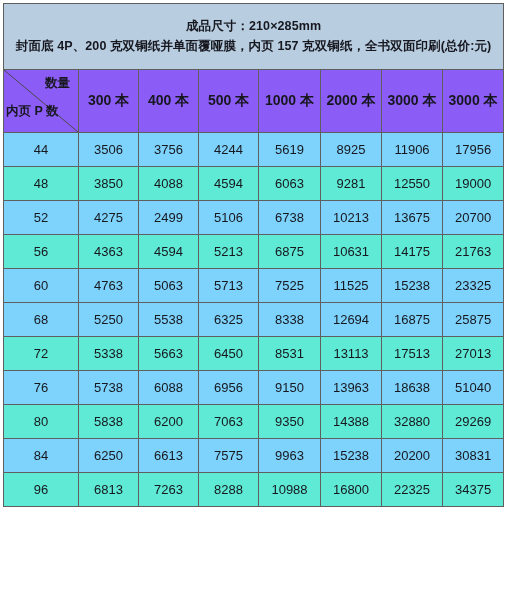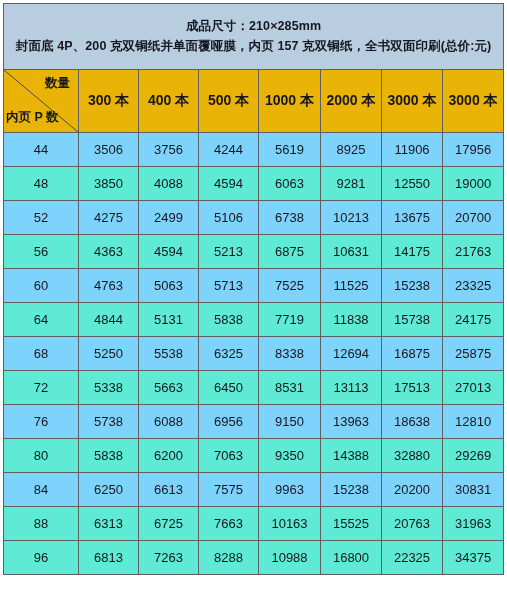--- a/index.html
+++ b/index.html
@@ -54,21 +54,21 @@
   }
   .title-line-2 {
     font-size: 12.5px;
     font-weight: bold;
     letter-spacing: .1px;
     margin-top: 1px;
   }
 
   
   tr.head-row td {
-    background: #eab308;
+    background: #8b5cf6;
     height: 62px;
     font-size: 14px;
     font-weight: bold;
     color: #17171f;
   }
 
   td.corner-cell {
     position: relative;
     padding: 0;
     overflow: hidden;
@@ -83,21 +83,21 @@
   td.corner-cell .qty-label {
     position: absolute;
     top: 5px;
     right: 8px;
     font-size: 12.5px;
     font-weight: bold;
     z-index: 2;
   }
   td.corner-cell .pages-label {
     position: absolute;
-    bottom: 6px;
+    bottom: 12px;
     left: 2px;
     font-size: 12.5px;
     font-weight: bold;
     z-index: 2;
     white-space: nowrap;
   }
 
   
   tr.data-row td {
     height: 33px;
@@ -201,30 +201,20 @@
       <tr class="data-row shaded">
         <td class="page-cell">60</td>
         <td class="num-cell">4763</td>
         <td class="num-cell">5063</td>
         <td class="num-cell">5713</td>
         <td class="num-cell">7525</td>
         <td class="num-cell">11525</td>
         <td class="num-cell">15238</td>
         <td class="num-cell">23325</td>
       </tr>
-      <tr class="data-row plain">
-        <td class="page-cell">64</td>
-        <td class="num-cell">4844</td>
-        <td class="num-cell">5131</td>
-        <td class="num-cell">5838</td>
-        <td class="num-cell">7719</td>
-        <td class="num-cell">11838</td>
-        <td class="num-cell">15738</td>
-        <td class="num-cell">24175</td>
-      </tr>
       <tr class="data-row shaded">
         <td class="page-cell">68</td>
         <td class="num-cell">5250</td>
         <td class="num-cell">5538</td>
         <td class="num-cell">6325</td>
         <td class="num-cell">8338</td>
         <td class="num-cell">12694</td>
         <td class="num-cell">16875</td>
         <td class="num-cell">25875</td>
       </tr>
@@ -239,21 +229,21 @@
         <td class="num-cell">27013</td>
       </tr>
       <tr class="data-row shaded">
         <td class="page-cell">76</td>
         <td class="num-cell">5738</td>
         <td class="num-cell">6088</td>
         <td class="num-cell">6956</td>
         <td class="num-cell">9150</td>
         <td class="num-cell">13963</td>
         <td class="num-cell">18638</td>
-        <td class="num-cell">12810</td>
+        <td class="num-cell">51040</td>
       </tr>
       <tr class="data-row plain">
         <td class="page-cell">80</td>
         <td class="num-cell">5838</td>
         <td class="num-cell">6200</td>
         <td class="num-cell">7063</td>
         <td class="num-cell">9350</td>
         <td class="num-cell">14388</td>
         <td class="num-cell">32880</td>
         <td class="num-cell">29269</td>
@@ -262,30 +252,20 @@
         <td class="page-cell">84</td>
         <td class="num-cell">6250</td>
         <td class="num-cell">6613</td>
         <td class="num-cell">7575</td>
         <td class="num-cell">9963</td>
         <td class="num-cell">15238</td>
         <td class="num-cell">20200</td>
         <td class="num-cell">30831</td>
       </tr>
       <tr class="data-row plain">
-        <td class="page-cell">88</td>
-        <td class="num-cell">6313</td>
-        <td class="num-cell">6725</td>
-        <td class="num-cell">7663</td>
-        <td class="num-cell">10163</td>
-        <td class="num-cell">15525</td>
-        <td class="num-cell">20763</td>
-        <td class="num-cell">31963</td>
-      </tr>
-      <tr class="data-row plain">
         <td class="page-cell">96</td>
         <td class="num-cell">6813</td>
         <td class="num-cell">7263</td>
         <td class="num-cell">8288</td>
         <td class="num-cell">10988</td>
         <td class="num-cell">16800</td>
         <td class="num-cell">22325</td>
         <td class="num-cell">34375</td>
       </tr>
     </tbody>

